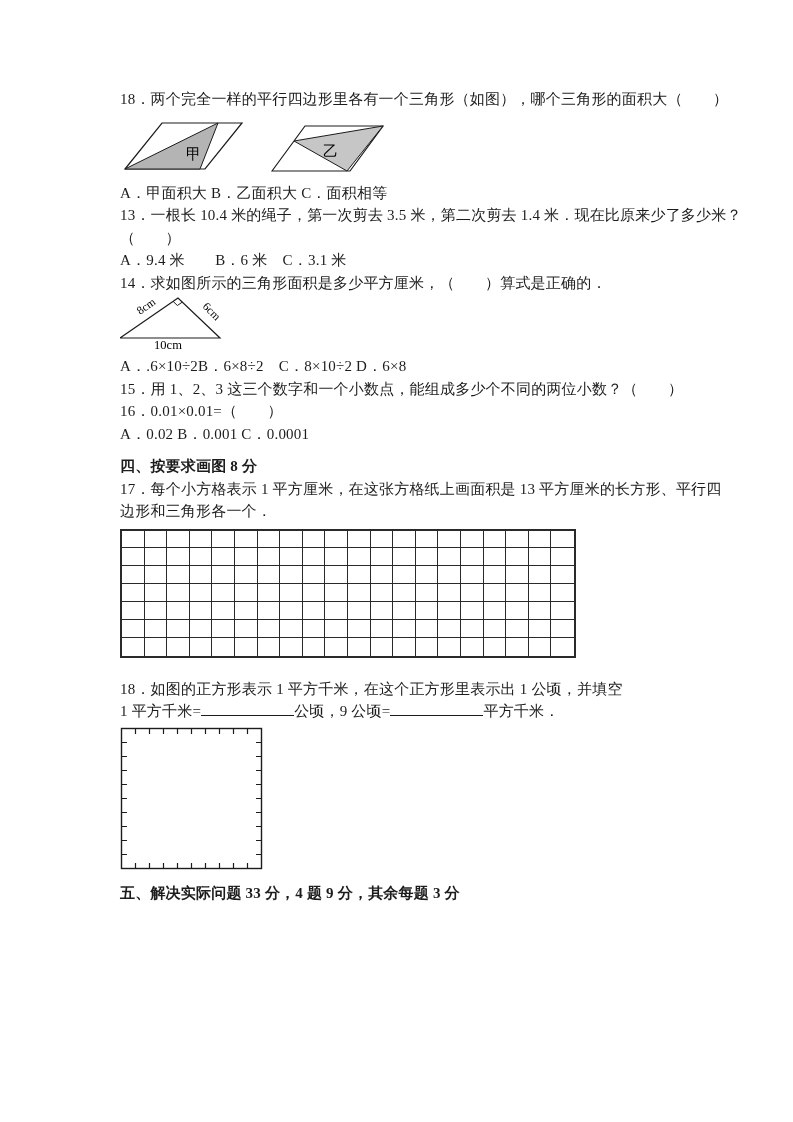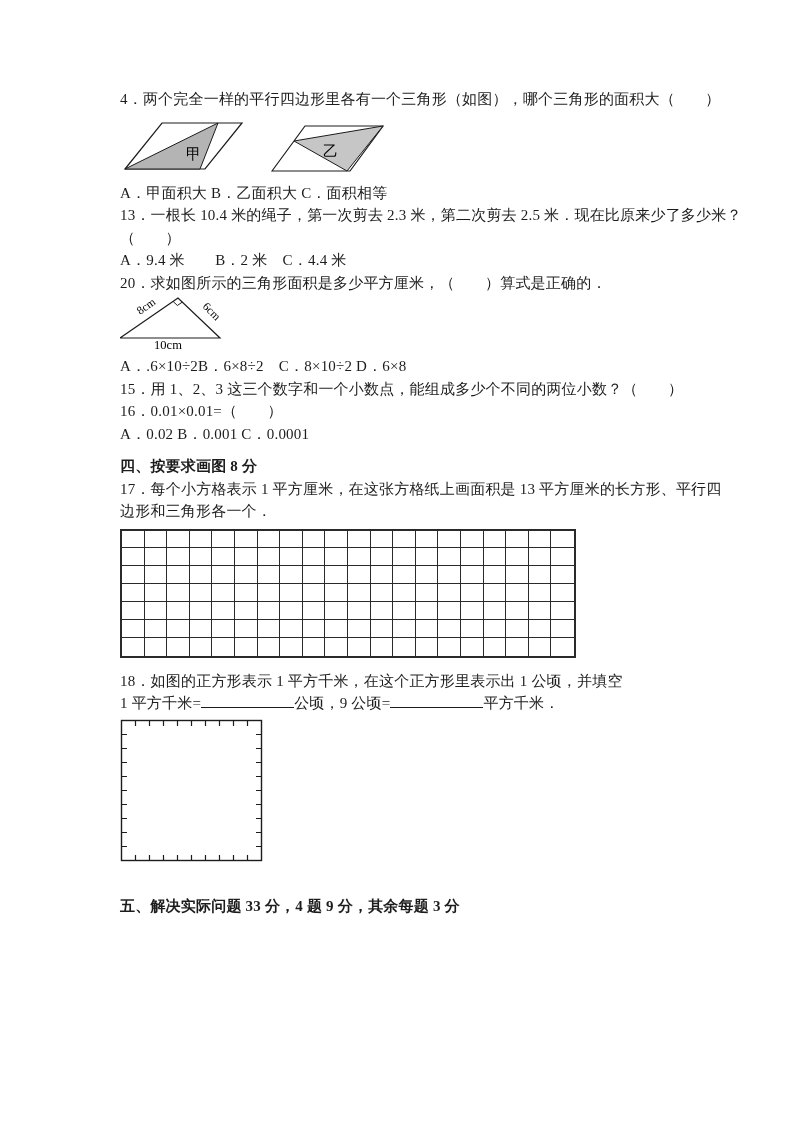--- a/index.html
+++ b/index.html
@@ -12,21 +12,21 @@
     overflow:hidden;
   }
   .page { position:absolute; left:0; top:0; width:793px; height:1122px; background:#ffffff; }
   .content { position:absolute; left:120px; top:88px; width:560px; }
   .line {
     font-size:15px; line-height:22.5px; white-space:nowrap;
     letter-spacing:0.2px;
   }
   .heading { font-weight:bold;font-family:Liberation Serif, serif; }
   .heading4 { margin-top:10px; }
-  .heading5 { margin-top:30px; }
+  .heading5 { margin-top:9px; }
   .fig11 { margin-top:7px; height:60px; }
   .fig14 { height:57px; margin-left:0; }
   .gridwrap { margin-top:6px; }
   .grid-paper {
     display:grid; width:456px; height:129px;
     border:2px solid #2a2a2a;
   }
   .gcell { border-right:1px solid #2a2a2a; border-bottom:1px solid #2a2a2a; }
   .gcell.lastcol { border-right:none; }
   .gcell.lastrow { border-bottom:none; }
@@ -36,36 +36,36 @@
   }
   .sq-fig { margin-top:4px; margin-bottom:2px; display:block; }
   svg text { font-family:"Liberation Serif","DejaVu Serif",serif; }
 </style>
 </head>
 <body>
 
 <div class="page">
   <div class="content">
 
-    <p class="line">4．两个完全一样的平行四边形里各有一个三角形（如图），哪个三角形的面积大（　　）</p>
+    <p class="line">18．两个完全一样的平行四边形里各有一个三角形（如图），哪个三角形的面积大（　　）</p>
 
     <svg class="fig11" width="272" height="60" viewBox="0 0 272 60">
       <polygon points="5,51 42,5 122,5 85,51" fill="#ffffff" stroke="#1c1c1c" stroke-width="1.2"></polygon>
       <polygon points="5,51 98,5 80,51" stroke="#1c1c1c" stroke-width="1" fill="#b4b4b4"></polygon>
       <text x="66" y="41" font-size="15">甲</text>
       <polygon points="152,53 185,8 263,8 230,53" fill="#ffffff" stroke="#1c1c1c" stroke-width="1.2"></polygon>
       <polygon points="263,8 174,23 227,53" stroke="#1c1c1c" stroke-width="1" fill="#c6c6c6"></polygon>
       <text x="203" y="38" font-size="15">乙</text>
     </svg>
 
     <p class="line">A．甲面积大 B．乙面积大 C．面积相等</p>
-    <p class="line">13．一根长 10.4 米的绳子，第一次剪去 2.3 米，第二次剪去 2.5 米．现在比原来少了多少米？</p>
+    <p class="line">13．一根长 10.4 米的绳子，第一次剪去 3.5 米，第二次剪去 1.4 米．现在比原来少了多少米？</p>
     <p class="line">（　　）</p>
-    <p class="line">A．9.4 米　　B．2 米　C．4.4 米</p>
-    <p class="line">20．求如图所示的三角形面积是多少平方厘米，（　　）算式是正确的．</p>
+    <p class="line">A．9.4 米　　B．6 米　C．3.1 米</p>
+    <p class="line">14．求如图所示的三角形面积是多少平方厘米，（　　）算式是正确的．</p>
 
     <svg class="fig14" width="135" height="57" viewBox="0 0 135 57">
       <polygon points="58,4 0,44 100,44" fill="#ffffff" stroke="#1c1c1c" stroke-width="1.2"></polygon>
       <path d="M53.1,7.4 L57.4,11.5 L62.3,8.1" fill="none" stroke="#1c1c1c" stroke-width="1"></path>
       <text x="20" y="21" font-size="11.5" transform="rotate(-35 20 21)">8cm</text>
       <text x="82" y="13" font-size="11.5" transform="rotate(45 82 13)">6cm</text>
       <text x="48" y="55" font-size="12.5" text-anchor="middle">10cm</text>
     </svg>
 
     <p class="line">A．.6×10÷2B．6×8÷2　C．8×10÷2 D．6×8</p>
@@ -215,21 +215,21 @@
           <div class="gcell lastrow"></div>
           <div class="gcell lastrow"></div>
           <div class="gcell lastrow"></div>
           <div class="gcell lastrow"></div>
           <div class="gcell lastrow"></div>
           <div class="gcell lastrow"></div>
           <div class="gcell lastcol lastrow"></div>
         </div>
     </div>
 
-    <p class="line" style="margin-top:12px">18．如图的正方形表示 1 平方千米，在这个正方形里表示出 1 公顷，并填空</p>
+    <p class="line" style="margin-top:20px">18．如图的正方形表示 1 平方千米，在这个正方形里表示出 1 公顷，并填空</p>
     <p class="line blankline"><span>1 平方千米=</span><span class="blank"></span><span>公顷，9 公顷=</span><span class="blank"></span><span>平方千米．</span></p>
 
     <svg class="sq-fig" width="150" height="146" viewBox="0 0 150 146">
       <rect x="1.5" y="1.5" width="140" height="140" fill="#ffffff" stroke="#1c1c1c" stroke-width="1.4"></rect>
       <path d="M15.5,1.5 V7 M15.5,141.5 V136 M1.5,15.5 H7 M141.5,15.5 H136 M29.5,1.5 V7 M29.5,141.5 V136 M1.5,29.5 H7 M141.5,29.5 H136 M43.5,1.5 V7 M43.5,141.5 V136 M1.5,43.5 H7 M141.5,43.5 H136 M57.5,1.5 V7 M57.5,141.5 V136 M1.5,57.5 H7 M141.5,57.5 H136 M71.5,1.5 V7 M71.5,141.5 V136 M1.5,71.5 H7 M141.5,71.5 H136 M85.5,1.5 V7 M85.5,141.5 V136 M1.5,85.5 H7 M141.5,85.5 H136 M99.5,1.5 V7 M99.5,141.5 V136 M1.5,99.5 H7 M141.5,99.5 H136 M113.5,1.5 V7 M113.5,141.5 V136 M1.5,113.5 H7 M141.5,113.5 H136 M127.5,1.5 V7 M127.5,141.5 V136 M1.5,127.5 H7 M141.5,127.5 H136 " fill="none" stroke="#1c1c1c" stroke-width="1.2"></path>
     </svg>
 
     <p class="line heading heading5">五、解决实际问题 33 分，4 题 9 分，其余每题 3 分</p>
 
   </div>

